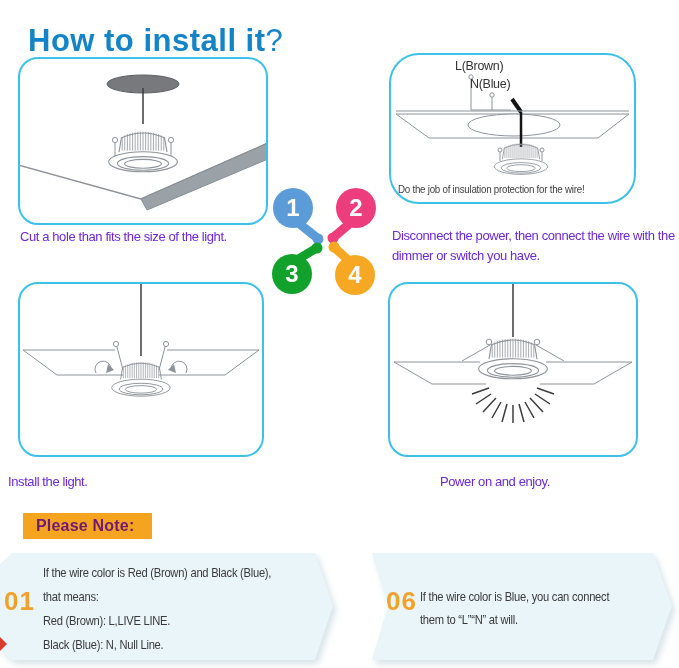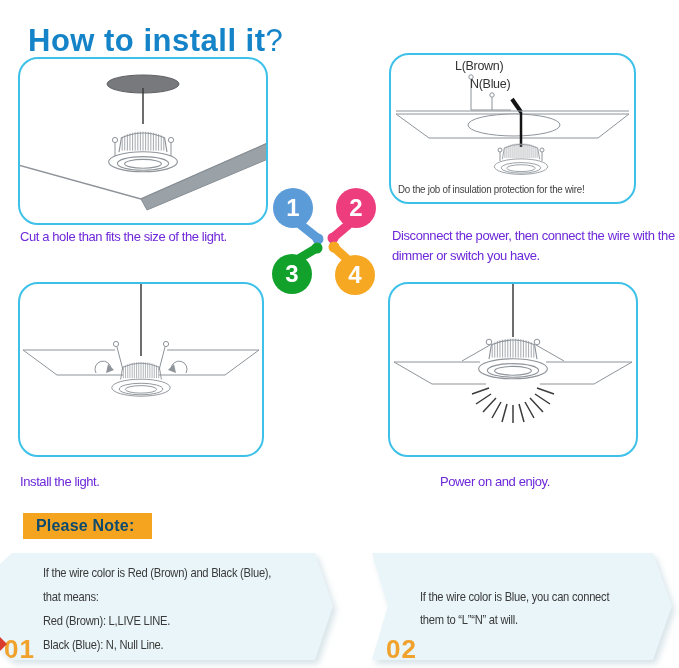--- a/index.html
+++ b/index.html
@@ -26,31 +26,31 @@
   .nowrap{white-space:nowrap;}
 
   .wire-label{font-size:12.5px;letter-spacing:-0.3px;color:#333;white-space:nowrap;}
   .panel-note{font-size:11.5px;letter-spacing:-0.3px;color:#3f3f3f;white-space:nowrap;
               transform:scaleX(.85);transform-origin:left center;}
 
   
   .badge-num{font-size:24px;font-weight:bold;fill:#fff;}
 
   
-  .note-header{left:23px;top:513px;width:129px;height:26px;background:#f5a41f;color:#0c4a6e;
+  .note-header{left:23px;top:513px;width:129px;height:26px;background:#f5a41f;color:#701a75;
                font-size:16px;font-weight:bold;line-height:26px;padding-left:13px;
                box-sizing:border-box;letter-spacing:.2px;}
 
   .note-shadow{filter:drop-shadow(3px 4px 3px rgba(140,175,190,.35));}
   .note-box{position:absolute;background:#e9f5f9;}
   .box1{left:0;top:553px;width:333px;height:107px;
         clip-path:polygon(12px 0,315px 0,333px 53px,315px 107px,12px 107px,0 96px,0 11px);}
   .box2{left:372px;top:553px;width:300px;height:107px;
         clip-path:polygon(0 0,281px 0,300px 53px,281px 107px,0 107px,16px 53px);}
-  .note-num{position:absolute;font-size:26px;font-weight:bold;color:#f0a22c;letter-spacing:1px;margin-top:48px;}
+  .note-num{position:absolute;font-size:26px;font-weight:bold;color:#f0a22c;letter-spacing:1px;}
   .note-lines{position:absolute;font-size:13px;letter-spacing:-0.3px;color:#3a3a3a;
               line-height:24px;transform:scaleX(.86);transform-origin:left top;white-space:nowrap;}
   .box2 .note-lines{line-height:23px;}
 
   .red-sliver{left:0;top:637px;width:7px;height:14px;background:#d93b2c;
               clip-path:polygon(0 0,100% 50%,0 100%);}
 </style>
 </head>
 <body>
 
@@ -79,21 +79,21 @@
       <line class="ln thin" x1="95" y1="83" x2="95" y2="97"></line>
         <circle class="whitefill" cx="95" cy="81" r="2.6"></circle>
       <line class="ln thin" x1="151" y1="83" x2="151" y2="97"></line>
         <circle class="whitefill" cx="151" cy="81" r="2.6"></circle>
     </g>
     <use href="#downlight" transform="translate(123,102) scale(0.8)"></use>
   </svg>
 </div>
 <div class="abs caption nowrap" style="left:20px;top:227px;">Cut a hole than fits the size of the light.</div>
 
-<div class="abs panel" style="left:389px;top:53px;width:247px;height:151px;">
+<div class="abs panel" style="left:389px;top:53px;width:247px;height:151px;border-radius:30px;">
   <svg viewBox="0 0 243 147">
     <g>
       <circle class="whitefill" cx="80" cy="22" r="2.2"></circle>
       <circle class="whitefill" cx="101" cy="40" r="2.2"></circle>
       <path class="ln thin" d="M80 24 V55 H120 M101 42 V55"></path>
     </g>
     <path class="blk" stroke-width="4" d="M121 44 L130 57"></path>
     <g>
       <line class="ln thin" x1="5" y1="56" x2="238" y2="56"></line>
       <line class="ln thin" x1="5" y1="59" x2="238" y2="59"></line>
@@ -134,21 +134,21 @@
     </g>
     <g>
       <path class="ln thin" d="M76 89 A8 8 0 1 1 91 85"></path>
       <polygon points="88,80 94,86 86,89" fill="#8e949a"></polygon>
       <path class="ln thin" d="M166 89 A8 8 0 1 0 151 85"></path>
       <polygon points="154,80 148,86 156,89" fill="#8e949a"></polygon>
     </g>
     <use href="#downlight" transform="translate(121,103) scale(0.68)"></use>
   </svg>
 </div>
-<div class="abs caption nowrap" style="left:20px;top:472px;">Install the light.</div>
+<div class="abs caption nowrap" style="left:8px;top:472px;">Install the light.</div>
 
 <div class="abs panel" style="left:388px;top:282px;width:250px;height:175px;">
   <svg viewBox="0 0 246 171">
     <line class="dark" x1="123" y1="0" x2="123" y2="53"></line>
     <g>
       <line class="ln thin" x1="100" y1="61" x2="72" y2="77"></line>
         <circle class="whitefill" cx="99" cy="58" r="2.8"></circle>
       <line class="ln thin" x1="146" y1="61" x2="174" y2="77"></line>
         <circle class="whitefill" cx="147" cy="58" r="2.8"></circle>
     </g>
@@ -202,21 +202,21 @@
       <div>If the wire color is Red (Brown) and Black (Blue),</div>
       <div>that means:</div>
       <div>Red (Brown): L,LIVE LINE.</div>
       <div>Black (Blue): N, Null Line.</div>
     </div>
   </div>
 </div>
 
 <div class="note-shadow">
   <div class="note-box box2">
-    <div class="note-num" style="left:14px;top:33px;">02</div>
+    <div class="note-num" style="left:14px;top:33px;">06</div>
     <div class="note-lines" style="left:48px;top:32px;">
       <div>If the wire color is Blue, you can connect</div>
       <div>them to “L”“N” at will.</div>
     </div>
   </div>
 </div>
 
 <div class="abs red-sliver"></div>
 
 </body></html>

